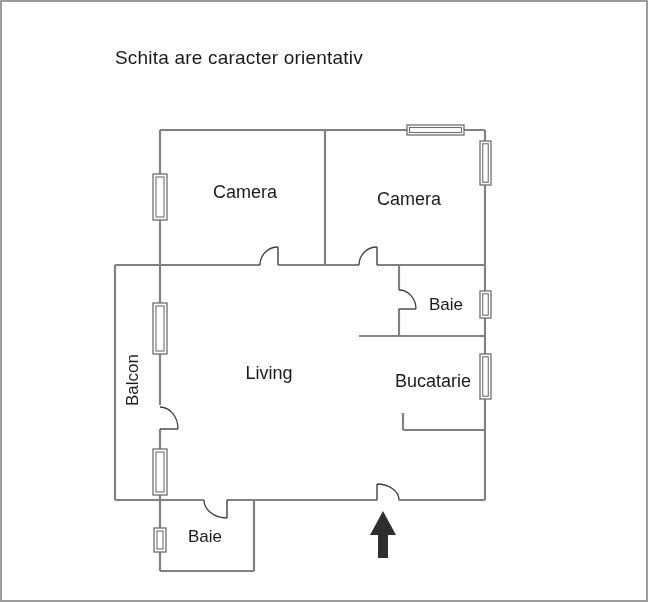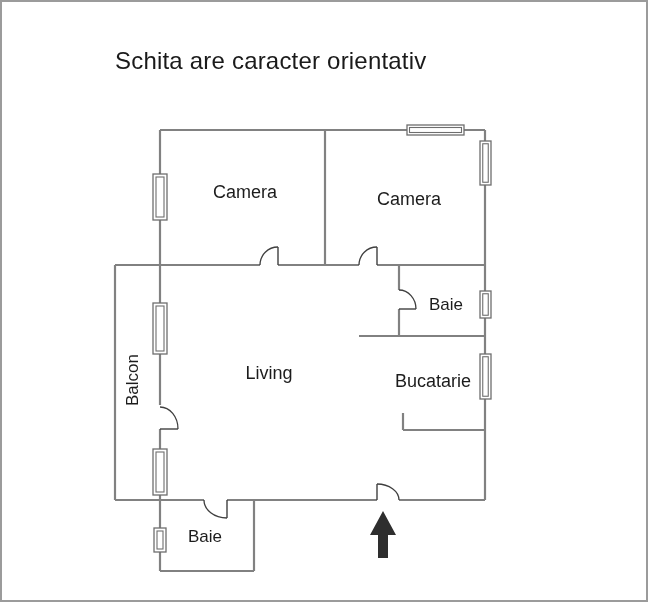--- a/index.html
+++ b/index.html
@@ -1,19 +1,19 @@
 <!DOCTYPE html>
 <html><head>
 <meta charset="utf-8">
 <style>
   html,body{margin:0;padding:0;background:#ffffff;}
   #stage{position:relative;width:648px;height:602px;box-sizing:border-box;
          border:2px solid #9b9b9b;background:#ffffff;overflow:hidden;
          font-family:"Liberation Sans", sans-serif;}
-  #plan-title{position:absolute;left:113px;top:45px;font-size:24px;color:#1a1a1a;
+  #plan-title{position:absolute;left:113px;top:45px;font-size:19px;color:#1a1a1a;
               letter-spacing:.2px;white-space:nowrap;}
   #plan-svg{position:absolute;left:0;top:0;}
   #plan-svg text{font-family:"Liberation Sans", sans-serif;fill:#1c1c1c;}
 </style>
 </head>
 <body>
 
 <div id="stage">
   <div id="plan-title">Schita are caracter orientativ</div>
   <svg id="plan-svg" width="648" height="602" viewBox="0 0 648 602">

